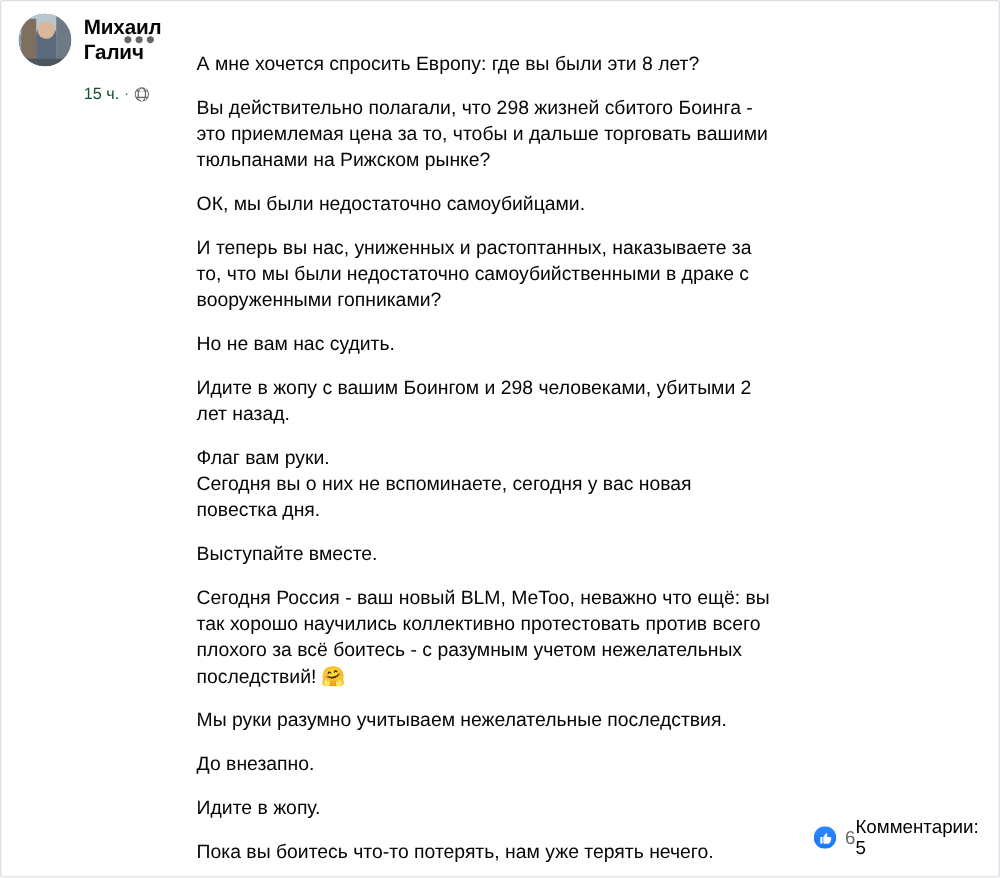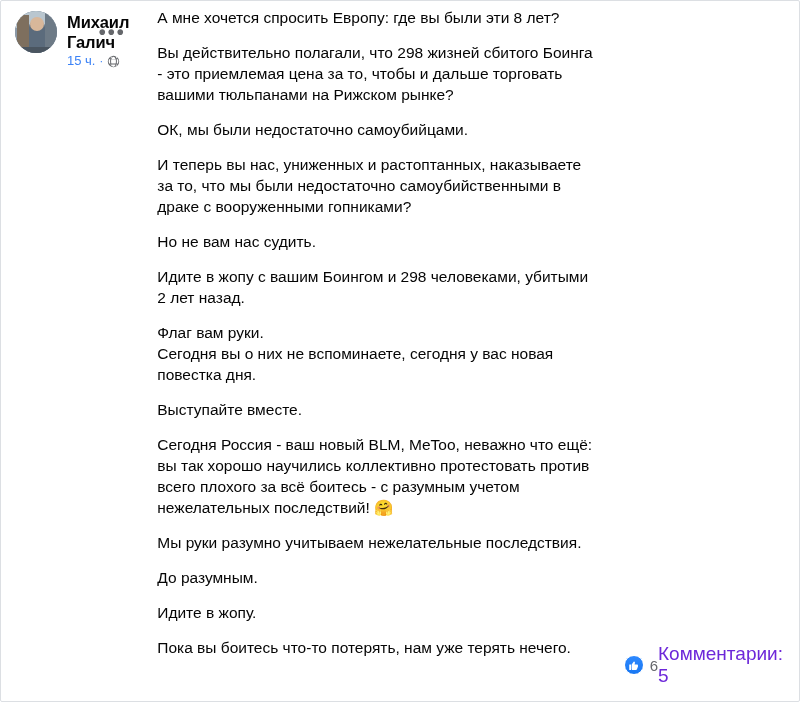--- a/index.html
+++ b/index.html
@@ -51,23 +51,23 @@
     font-size: 16.5px;
     font-weight: bold;
     line-height: 20px;
     color: #050505;
     letter-spacing: -0.1px;
   }
   .meta {
     display: flex;
     align-items: center;
     font-size: 13px;
-    color: #3b82f6;
+    color: #14532d;
     line-height: 16px;
-    margin-top: 1px;
+    margin-top: 15px;
   }
   .meta .dot {
     margin: 0 4px;
     font-size: 11px;
     line-height: 16px;
   }
   .globe-icon {
     display: inline-flex;
     align-items: center;
   }
@@ -87,20 +87,21 @@
     line-height: 10px;
     font-weight: bold;
     cursor: pointer;
     user-select: none;
   }
 
   .post-body {
     padding: 6px 14px 0 14px;
     flex: 1 1 auto;
     overflow: hidden;
+    margin-top: 34px;
   }
   .para {
     font-size: 15.5px;
     line-height: 21px;
     color: #050505;
     margin: 0 0 14px 0;
     word-wrap: break-word;
   }
   .para.tight {
     margin-bottom: 0;
@@ -128,22 +129,22 @@
     justify-content: center;
     border: 1px solid #fff;
     box-sizing: border-box;
   }
   .reaction-count {
     margin-left: 6px;
     font-size: 15px;
     color: #65676b;
   }
   .comments-link {
-    font-size: 19px;
-    color: #6d28d9;
+    font-size: 15px;
+    color: #000000;
     cursor: pointer;
   }
 </style>
 </head>
 <body>
 
 <div class="post">
 
   <div class="post-header">
     <div class="avatar">
@@ -179,21 +180,21 @@
     <p class="para">Вы действительно полагали, что 298 жизней сбитого Боинга - это приемлемая цена за то, чтобы и дальше торговать вашими тюльпанами на Рижском рынке?</p>
     <p class="para">ОК, мы были недостаточно самоубийцами.</p>
     <p class="para">И теперь вы нас, униженных и растоптанных, наказываете за то, что мы были недостаточно самоубийственными в драке с вооруженными гопниками?</p>
     <p class="para">Но не вам нас судить.</p>
     <p class="para">Идите в жопу с вашим Боингом и 298 человеками, убитыми 2 лет назад.</p>
     <p class="para tight">Флаг вам руки.</p>
     <p class="para">Сегодня вы о них не вспоминаете, сегодня у вас новая повестка дня.</p>
     <p class="para">Выступайте вместе.</p>
     <p class="para">Сегодня Россия - ваш новый BLM, MeToo, неважно что ещё: вы так хорошо научились коллективно протестовать против всего плохого за всё боитесь - с разумным учетом нежелательных последствий! 🤗</p>
     <p class="para">Мы руки разумно учитываем нежелательные последствия.</p>
-    <p class="para">До разумным.</p>
+    <p class="para">До внезапно.</p>
     <p class="para">Идите в жопу.</p>
     <p class="para">Пока вы боитесь что-то потерять, нам уже терять нечего.</p>
   </div>
 
   <div class="post-footer">
     <div class="reactions">
       <span class="like-badge">
         <svg width="11" height="11" viewBox="0 0 16 16" fill="#ffffff" aria-hidden="true">
           <path d="M6.2 14.5h5.3c.7 0 1.3-.4 1.5-1l1.4-3.6c.1-.2.1-.4.1-.6V8c0-.7-.6-1.3-1.3-1.3H9.6l.5-2.6c0-.3 0-.6-.1-.8l-.5-.8a.8.8 0 0 0-1.3 0L5.6 6.2c-.2.2-.3.5-.3.8v6.2c0 .7.5 1.3 1 1.3zM2.3 6.6h1.6c.3 0 .5.2.5.5v6.9c0 .3-.2.5-.5.5H2.3a.5.5 0 0 1-.5-.5V7.1c0-.3.2-.5.5-.5z"></path>
         </svg>

